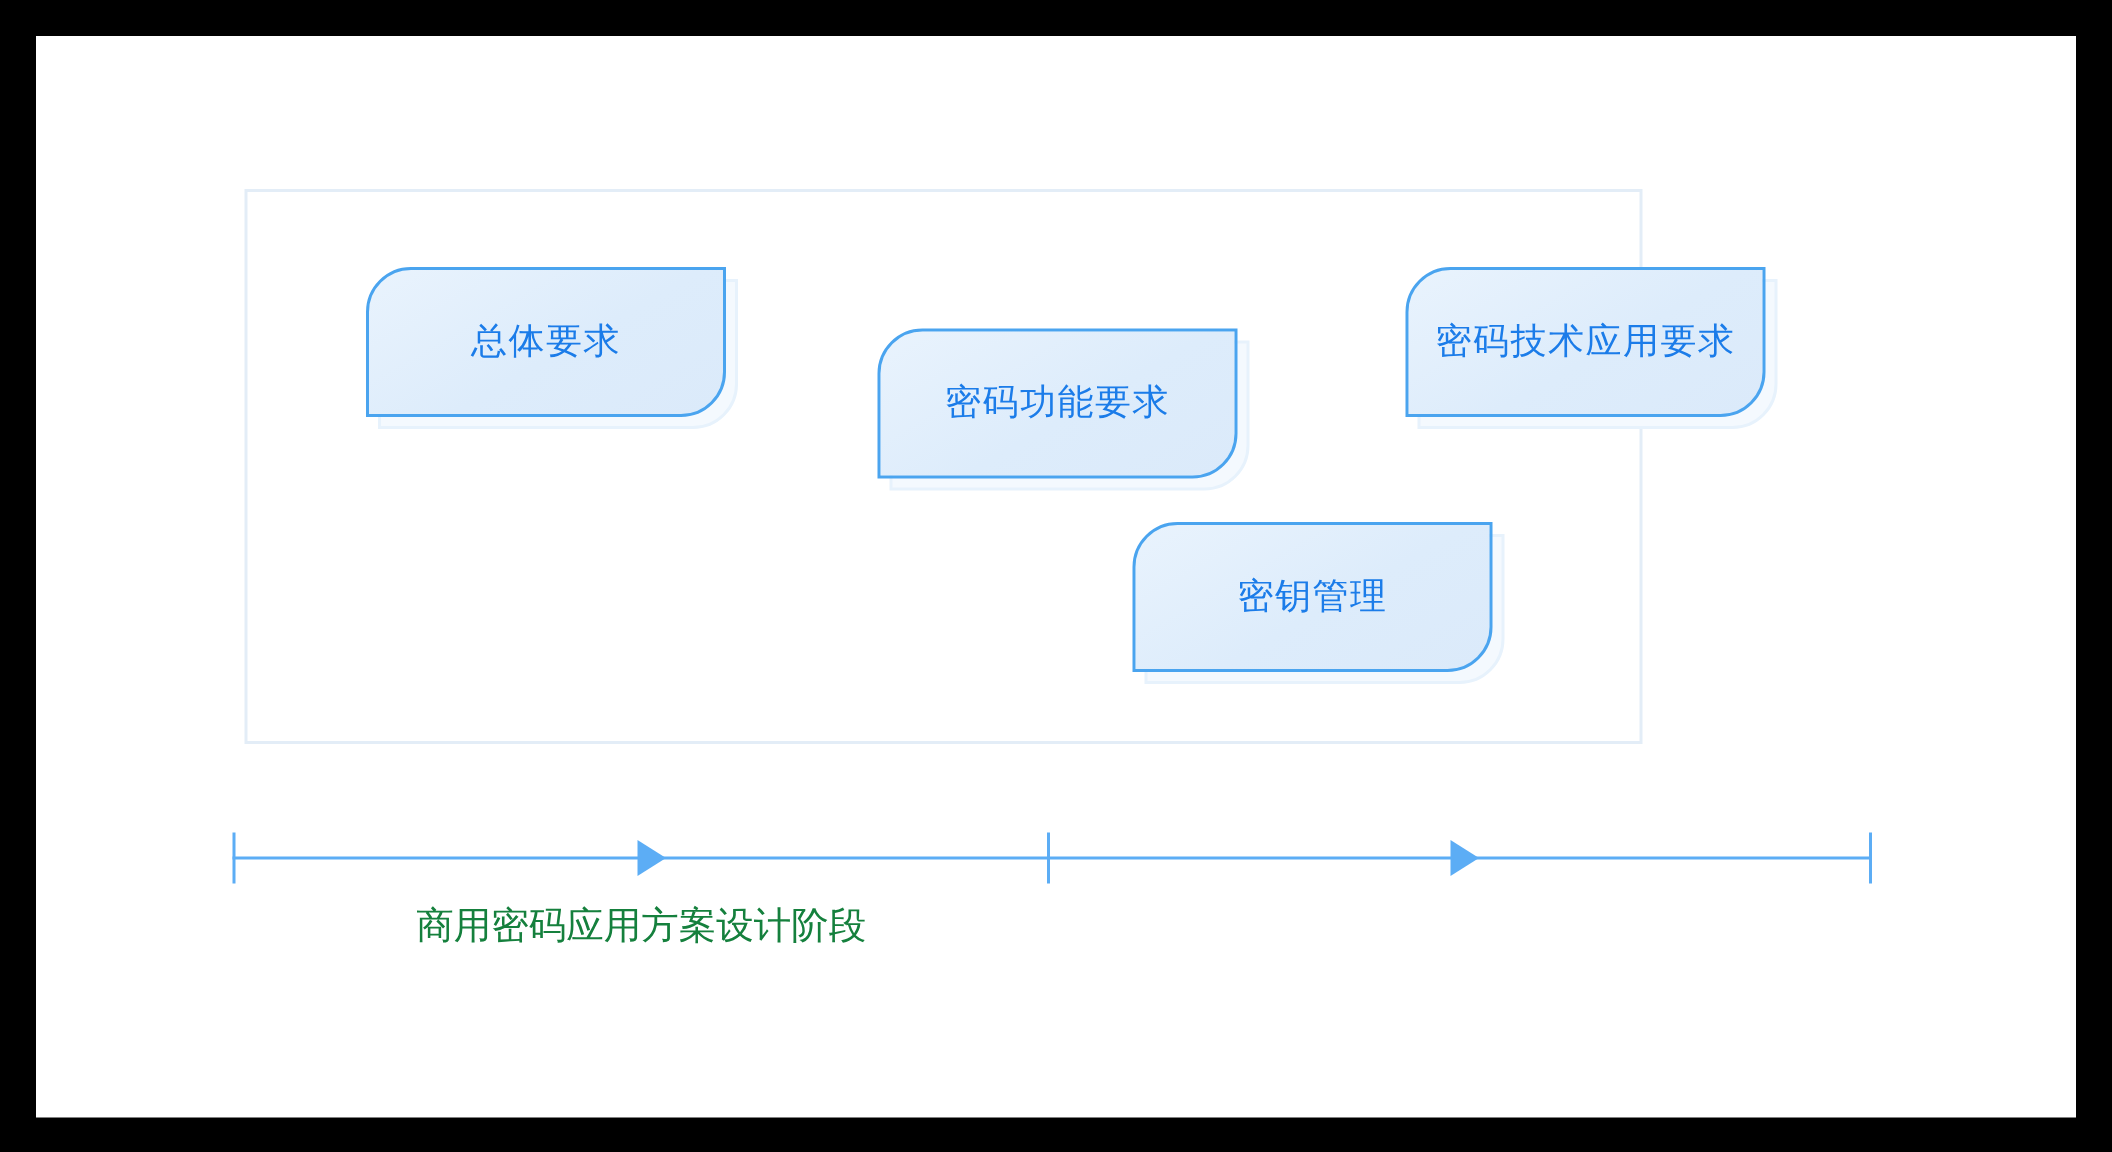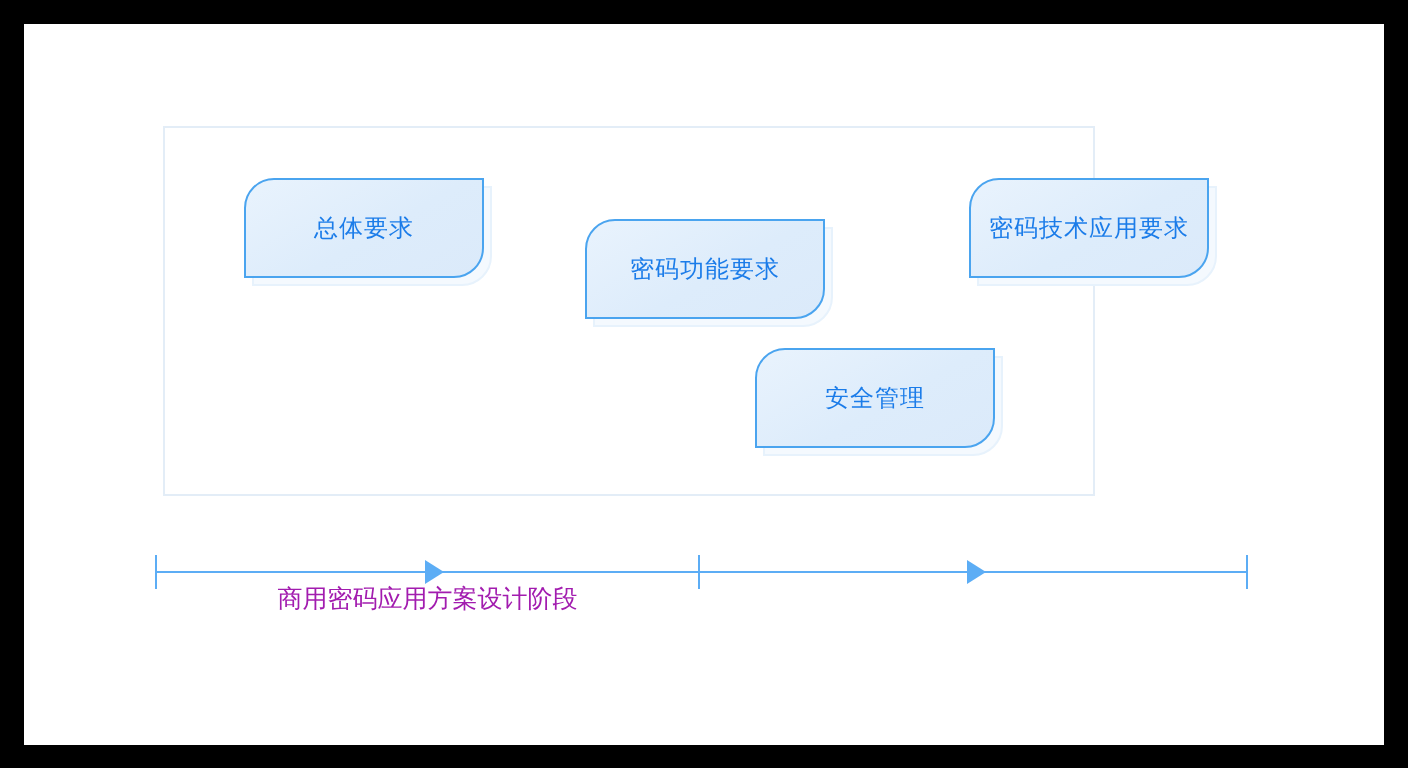--- a/index.html
+++ b/index.html
@@ -113,22 +113,22 @@
     position: absolute;
     top: 11px;
     width: 0;
     height: 0;
     border-top: 12px solid transparent;
     border-bottom: 12px solid transparent;
     border-left: 19px solid #5cadf5;
   }
   .tl-label {
     position: absolute;
-    top: 37px;
-    color: #a21caf;
+    top: 56px;
+    color: #15803d;
     font-size: 25px;
     line-height: 1;
     text-align: center;
     white-space: nowrap;
   }
 </style>
 </head>
 <body>
 
 <div id="canvas">
@@ -144,36 +144,36 @@
         </div>
       </div>
 
       <div class="card-wrap" style="left:420px;margin-top:41px;">
         <div class="card-shadow"></div>
         <div class="card">
           <span class="card-label">密码功能要求</span>
         </div>
       </div>
 
-      <div class="card-wrap" style="left:804px;">
+      <div class="card-wrap" style="left:772px;">
         <div class="card-shadow"></div>
         <div class="card">
           <span class="card-label">密码技术应用要求</span>
         </div>
       </div>
 
     </div>
 
     <div class="card-row" id="card-row-2">
 
 
       <div class="card-wrap" style="left:590px;">
         <div class="card-shadow"></div>
         <div class="card">
-          <span class="card-label">安全管理</span>
+          <span class="card-label">密钥管理</span>
         </div>
       </div>
 
     </div>
 
   </div>
 
   <div id="timeline">
 
     <div class="tl-axis"></div>

